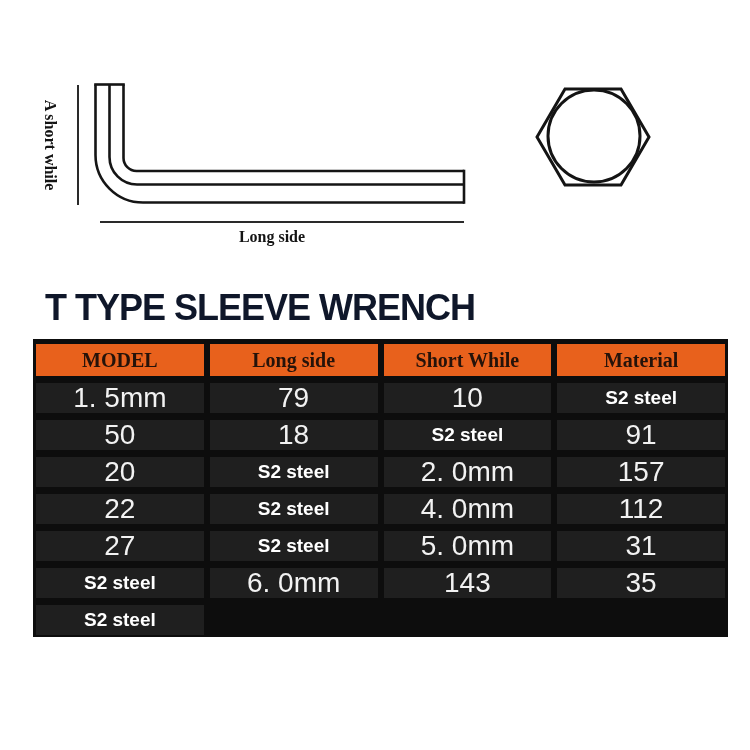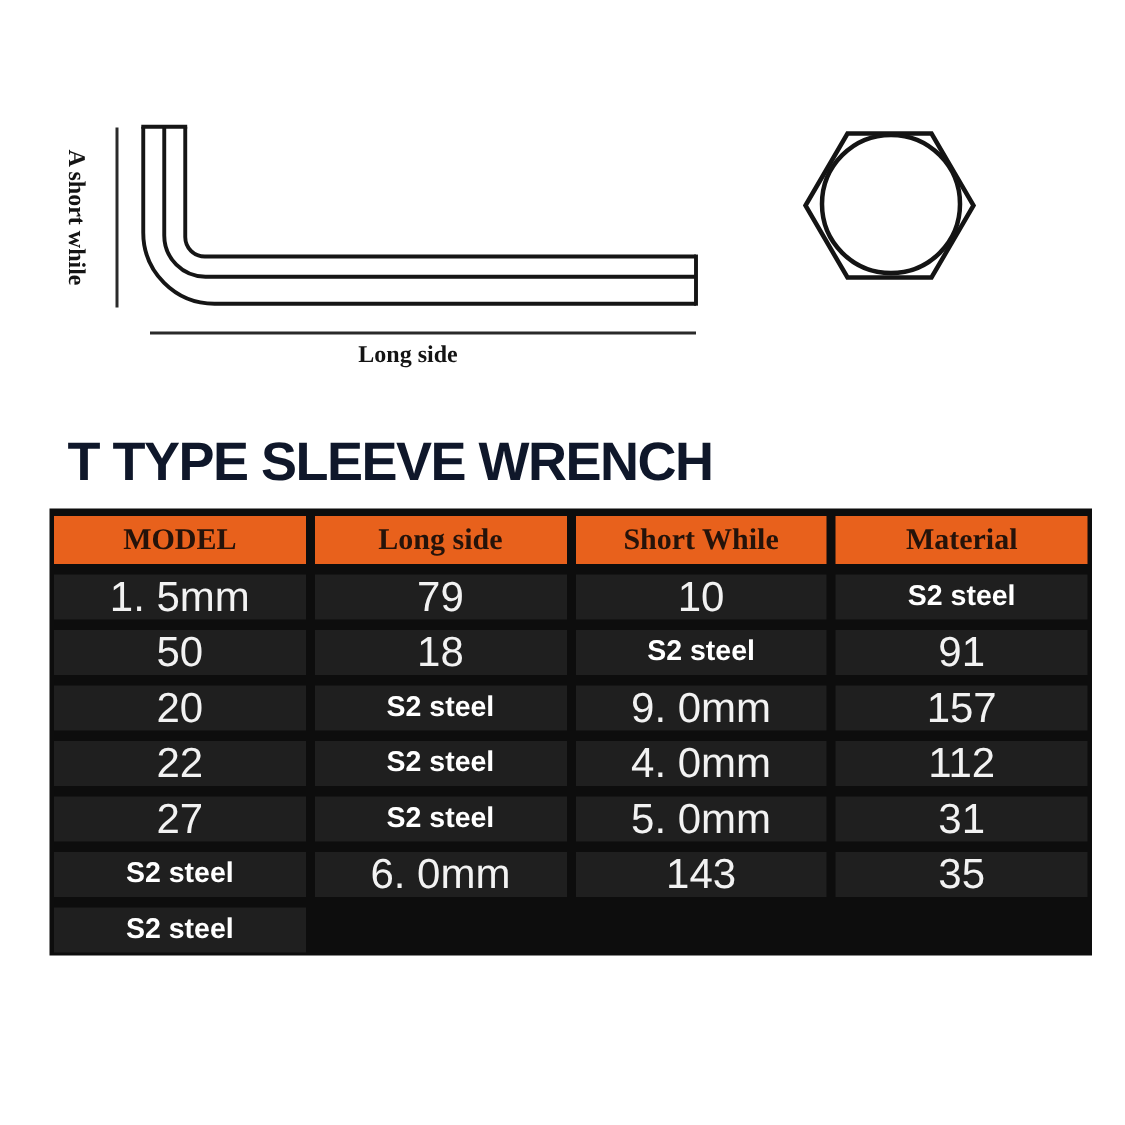--- a/index.html
+++ b/index.html
@@ -81,21 +81,21 @@
   <div class="cell material">S2 steel</div>
 
   <div class="cell num">50</div>
   <div class="cell num">18</div>
   <div class="cell material">S2 steel</div>
 
   <div class="cell num">91</div>
   <div class="cell num">20</div>
   <div class="cell material">S2 steel</div>
 
-  <div class="cell model">9. 0mm</div>
+  <div class="cell model">2. 0mm</div>
   <div class="cell num">157</div>
   <div class="cell num">22</div>
   <div class="cell material">S2 steel</div>
 
   <div class="cell model">4. 0mm</div>
   <div class="cell num">112</div>
   <div class="cell num">27</div>
   <div class="cell material">S2 steel</div>
 
   <div class="cell model">5. 0mm</div>

